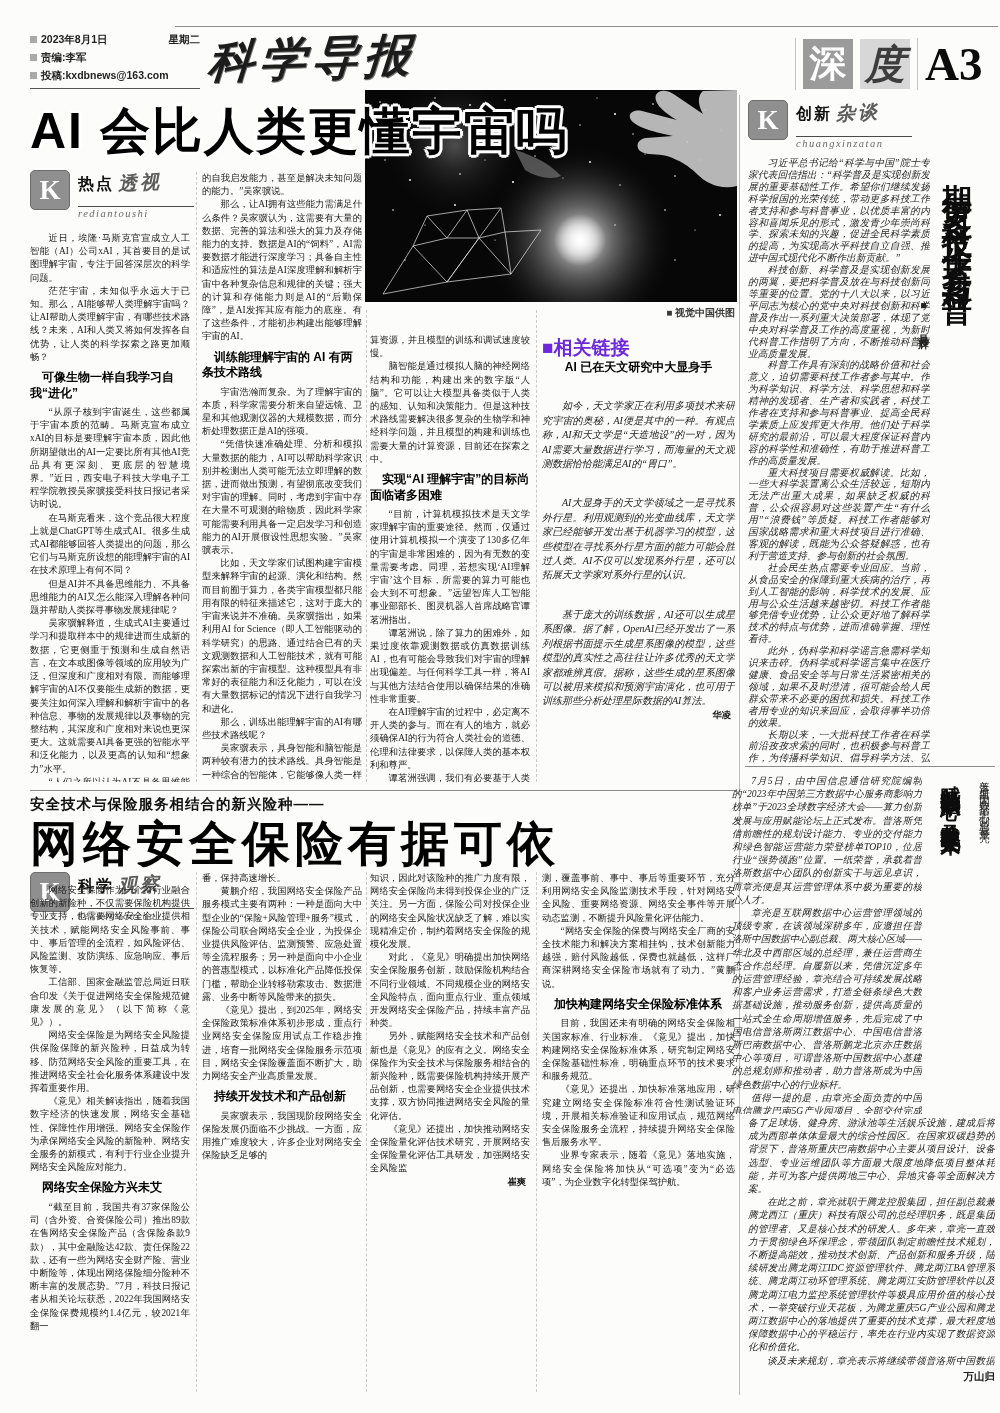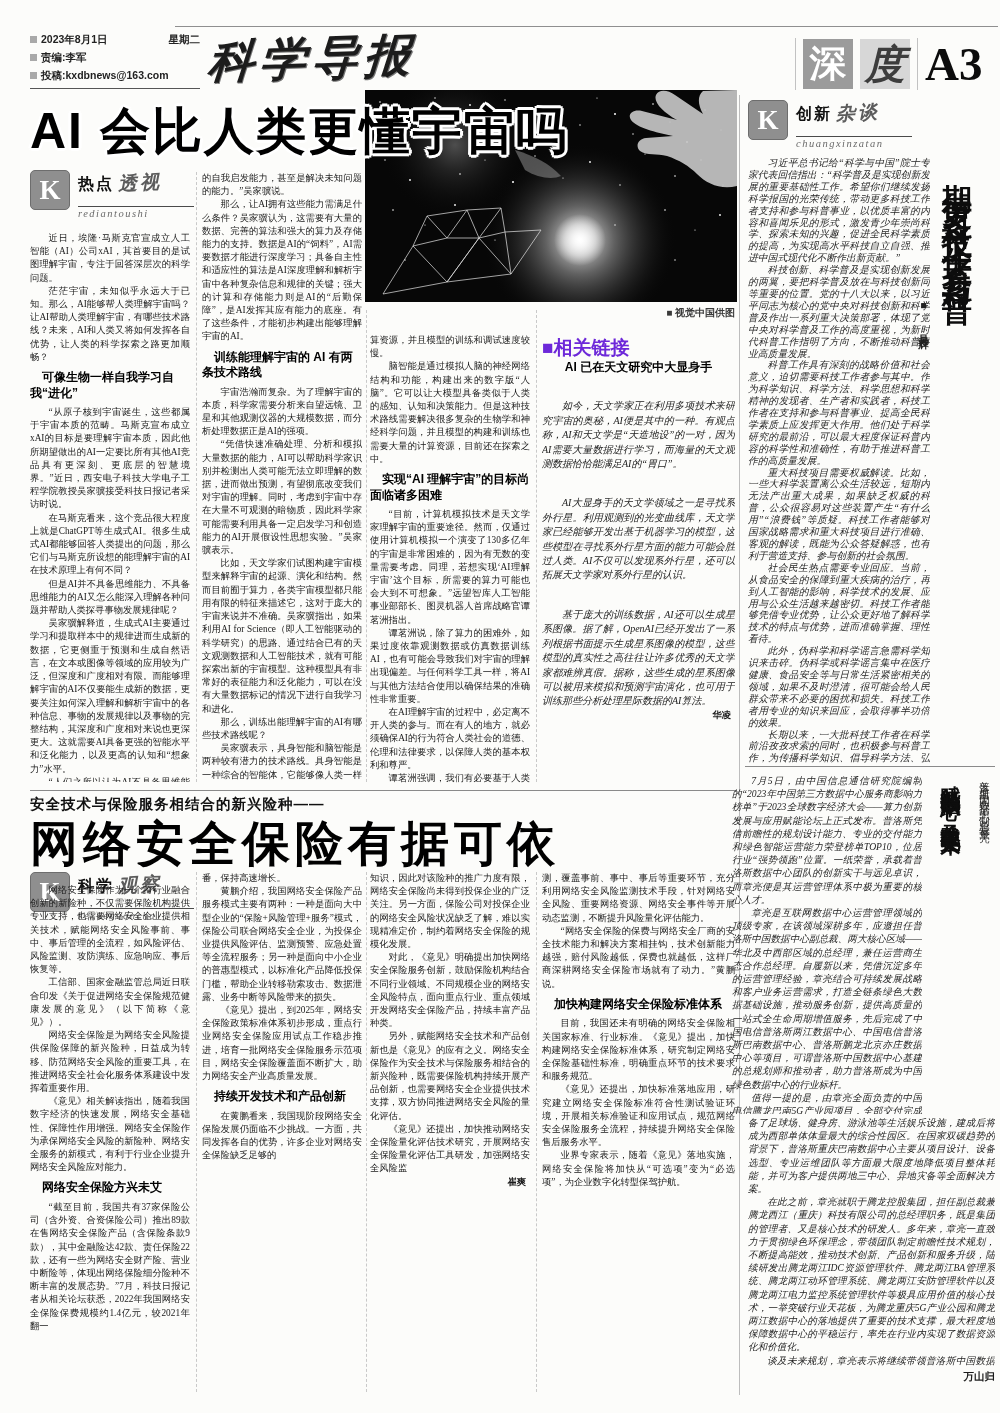--- a/index.html
+++ b/index.html
@@ -306,21 +306,21 @@
       <p class="para">网络安全保险是为网络安全风险提供保险保障的新兴险种，日益成为转移、防范网络安全风险的重要工具，在推进网络安全社会化服务体系建设中发挥着重要作用。</p>
       <p class="para">《意见》相关解读指出，随着我国数字经济的快速发展，网络安全基础性、保障性作用增强。网络安全保险作为承保网络安全风险的新险种、网络安全服务的新模式，有利于行业企业提升网络安全风险应对能力。</p>
       <p class="colsub">网络安全保险方兴未艾</p>
       <p class="para">“截至目前，我国共有37家保险公司（含外资、合资保险公司）推出89款在售网络安全保险产品（含保险条款9款），其中金融险达42款、责任保险22款，还有一些为网络安全财产险、营业中断险等，体现出网络保险细分险种不断丰富的发展态势。”7月，科技日报记者从相关论坛获悉，2022年我国网络安全保险保费规模约1.4亿元，较2021年翻一</p>
     </div>
   <div class="col" style="left:202px;top:872px;height:520px;">
       <p class="para cont">番，保持高速增长。</p>
       <p class="para">黄鹏介绍，我国网络安全保险产品服务模式主要有两种：一种是面向大中型企业的“保险+风险管理+服务”模式，保险公司联合网络安全企业，为投保企业提供风险评估、监测预警、应急处置等全流程服务；另一种是面向中小企业的普惠型模式，以标准化产品降低投保门槛，帮助企业转移勒索攻击、数据泄露、业务中断等风险带来的损失。</p>
       <p class="para">《意见》提出，到2025年，网络安全保险政策标准体系初步形成，重点行业网络安全保险应用试点工作稳步推进，培育一批网络安全保险服务示范项目，网络安全保险覆盖面不断扩大，助力网络安全产业高质量发展。</p>
       <p class="colsub">持续开发技术和产品创新</p>
-      <p class="para">在黄鹏看来，我国现阶段网络安全保险发展仍面临不少挑战。一方面，共同发挥各自的优势，许多企业对网络安全保险缺乏足够的</p>
+      <p class="para">吴家骥表示，我国现阶段网络安全保险发展仍面临不少挑战。一方面，应用推广难度较大，许多企业对网络安全保险缺乏足够的</p>
     </div>
   <div class="col" style="left:370px;top:872px;height:520px;">
       <p class="para cont">知识，因此对该险种的推广力度有限，网络安全保险尚未得到投保企业的广泛关注。另一方面，保险公司对投保企业的网络安全风险状况缺乏了解，难以实现精准定价，制约着网络安全保险的规模化发展。</p>
       <p class="para">对此，《意见》明确提出加快网络安全保险服务创新，鼓励保险机构结合不同行业领域、不同规模企业的网络安全风险特点，面向重点行业、重点领域开发网络安全保险产品，持续丰富产品种类。</p>
       <p class="para">另外，赋能网络安全技术和产品创新也是《意见》的应有之义。网络安全保险作为安全技术与保险服务相结合的新兴险种，既需要保险机构持续开展产品创新，也需要网络安全企业提供技术支撑，双方协同推进网络安全风险的量化评估。</p>
       <p class="para">《意见》还提出，加快推动网络安全保险量化评估技术研究，开展网络安全保险量化评估工具研发，加强网络安全风险监</p>
       <p class="byline">崔爽</p>
     </div>
   <div class="col" style="left:542px;top:872px;width:193px;height:520px;">
       <p class="para cont">测，覆盖事前、事中、事后等重要环节，充分利用网络安全风险监测技术手段，针对网络安全风险、重要网络资源、网络安全事件等开展动态监测，不断提升风险量化评估能力。</p>

